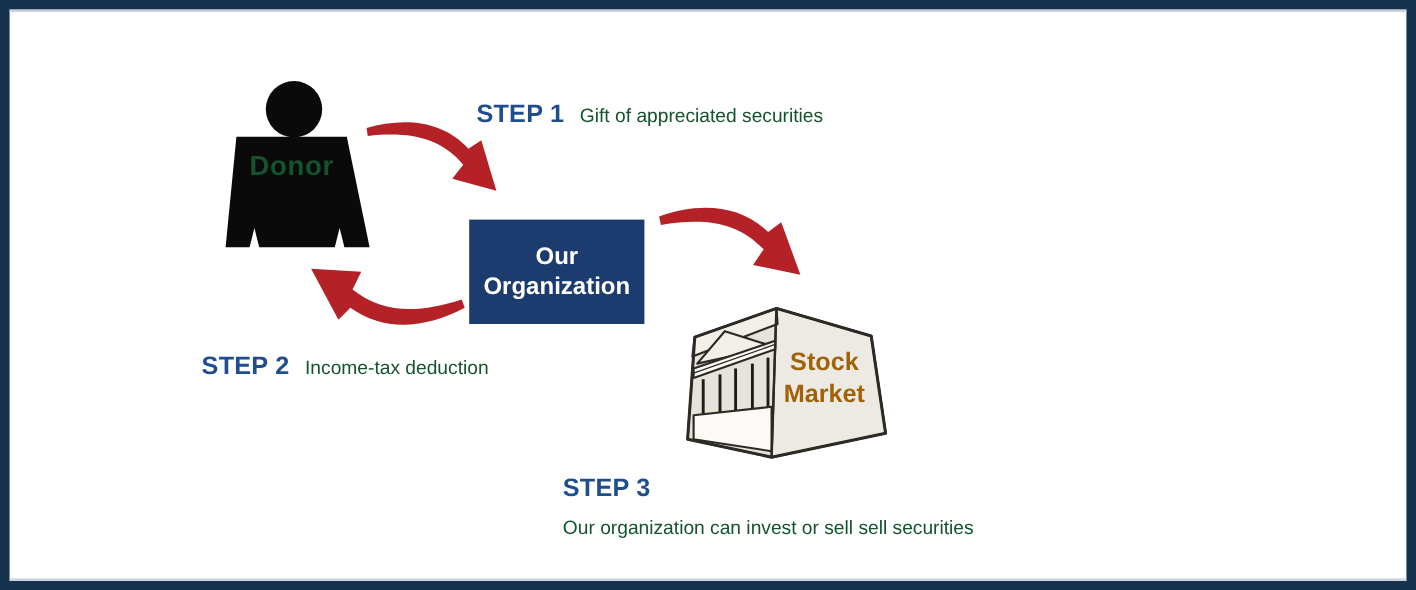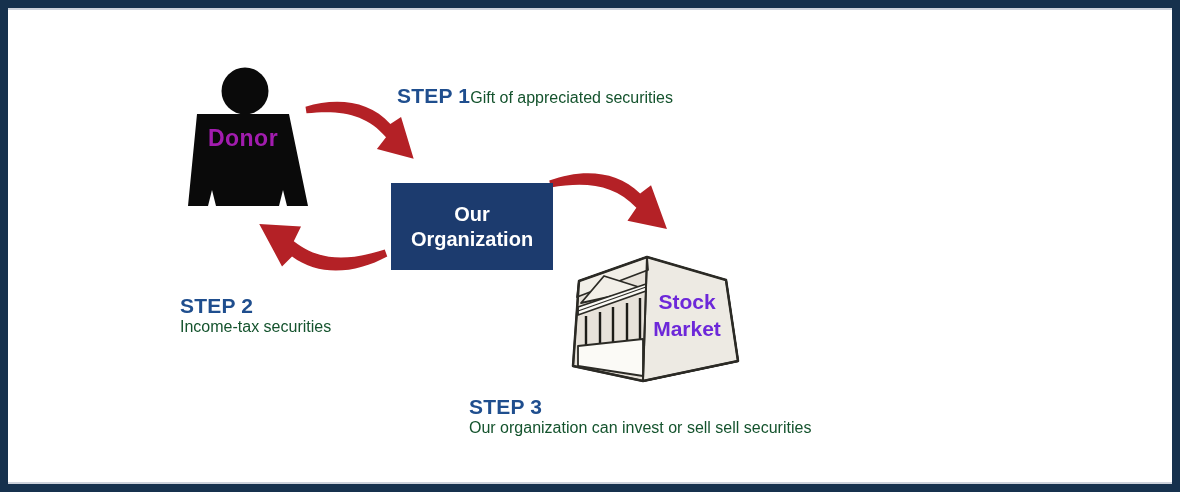--- a/index.html
+++ b/index.html
@@ -25,68 +25,69 @@
     pointer-events: none;
   }
   .keyline { position: absolute; left: 8px; right: 8px; height: 2px; background: #cdd2db; pointer-events: none; }
   .keyline.top { top: 8px; }
   .keyline.bottom { bottom: 8px; }
 
   .donor-label {
     position: absolute;
     left: 198px; top: 125px; width: 90px;
     text-align: center;
-    color: #a21caf;
+    color: #14532d;
     font-weight: bold;
     font-size: 23px;
     letter-spacing: 0.5px;
   }
   .org-box {
     position: absolute;
     left: 391px; top: 183px;
-    width: 162px; height: 87px;
+    width: 146px; height: 87px;
     background: #1c3b6e;
     display: flex; align-items: center; justify-content: center;
   }
   .org-box span {
     display: block;
     width: 130px;
     text-align: center;
     color: #ffffff;
     font-weight: bold;
     font-size: 20px;
     line-height: 25px;
   }
   .stock-label {
     position: absolute;
     left: 632px; top: 288px; width: 110px;
     text-align: center;
-    color: #6d28d9;
+    color: #a16207;
     font-weight: bold;
     font-size: 21px;
     line-height: 27px;
   }
   .step-row {
     position: absolute;
     display: flex;
     align-items: baseline;
+    gap: 13px;
     white-space: nowrap;
   }
   .step-row .step-label {
     font-weight: bold;
     font-size: 21px;
     color: #1f4e8e;
     letter-spacing: 0.2px;
   }
   .step-row .step-text {
     font-size: 16px;
     color: #14532d;
   }
   #step1 { left: 397px; top: 84px; }
-  #step2 { left: 180px; top: 294px; flex-direction: column; }
+  #step2 { left: 168px; top: 294px; }
   #step3 { left: 469px; top: 395px; flex-direction: column; }
 
   
   .bld-outline { fill: none; stroke: #2b2a25; stroke-width: 2.5; stroke-linejoin: round; }
   .bld-edge   { stroke: #2b2a25; stroke-width: 2; }
   .bld-shape  { stroke: #2b2a25; stroke-width: 1.8; stroke-linejoin: round; }
   .bld-thin   { stroke: #2b2a25; stroke-width: 1.1; }
   .bld-col    { stroke: #1d1c18; stroke-width: 2.4; }
 </style>
 </head>
@@ -138,21 +139,21 @@
 
   <div class="stock-label">Stock Market</div>
 
   <div class="step-row" id="step1">
     <span class="step-label">STEP 1</span>
     <span class="step-text">Gift of appreciated securities</span>
   </div>
 
   <div class="step-row" id="step2">
     <span class="step-label">STEP 2</span>
-    <span class="step-text">Income-tax securities</span>
+    <span class="step-text">Income-tax deduction</span>
   </div>
 
   <div class="step-row" id="step3">
     <span class="step-label">STEP 3</span>
     <span class="step-text">Our organization can invest or sell sell securities</span>
   </div>
 
   <div class="frame"></div>
   <div class="keyline top"></div>
   <div class="keyline bottom"></div>

